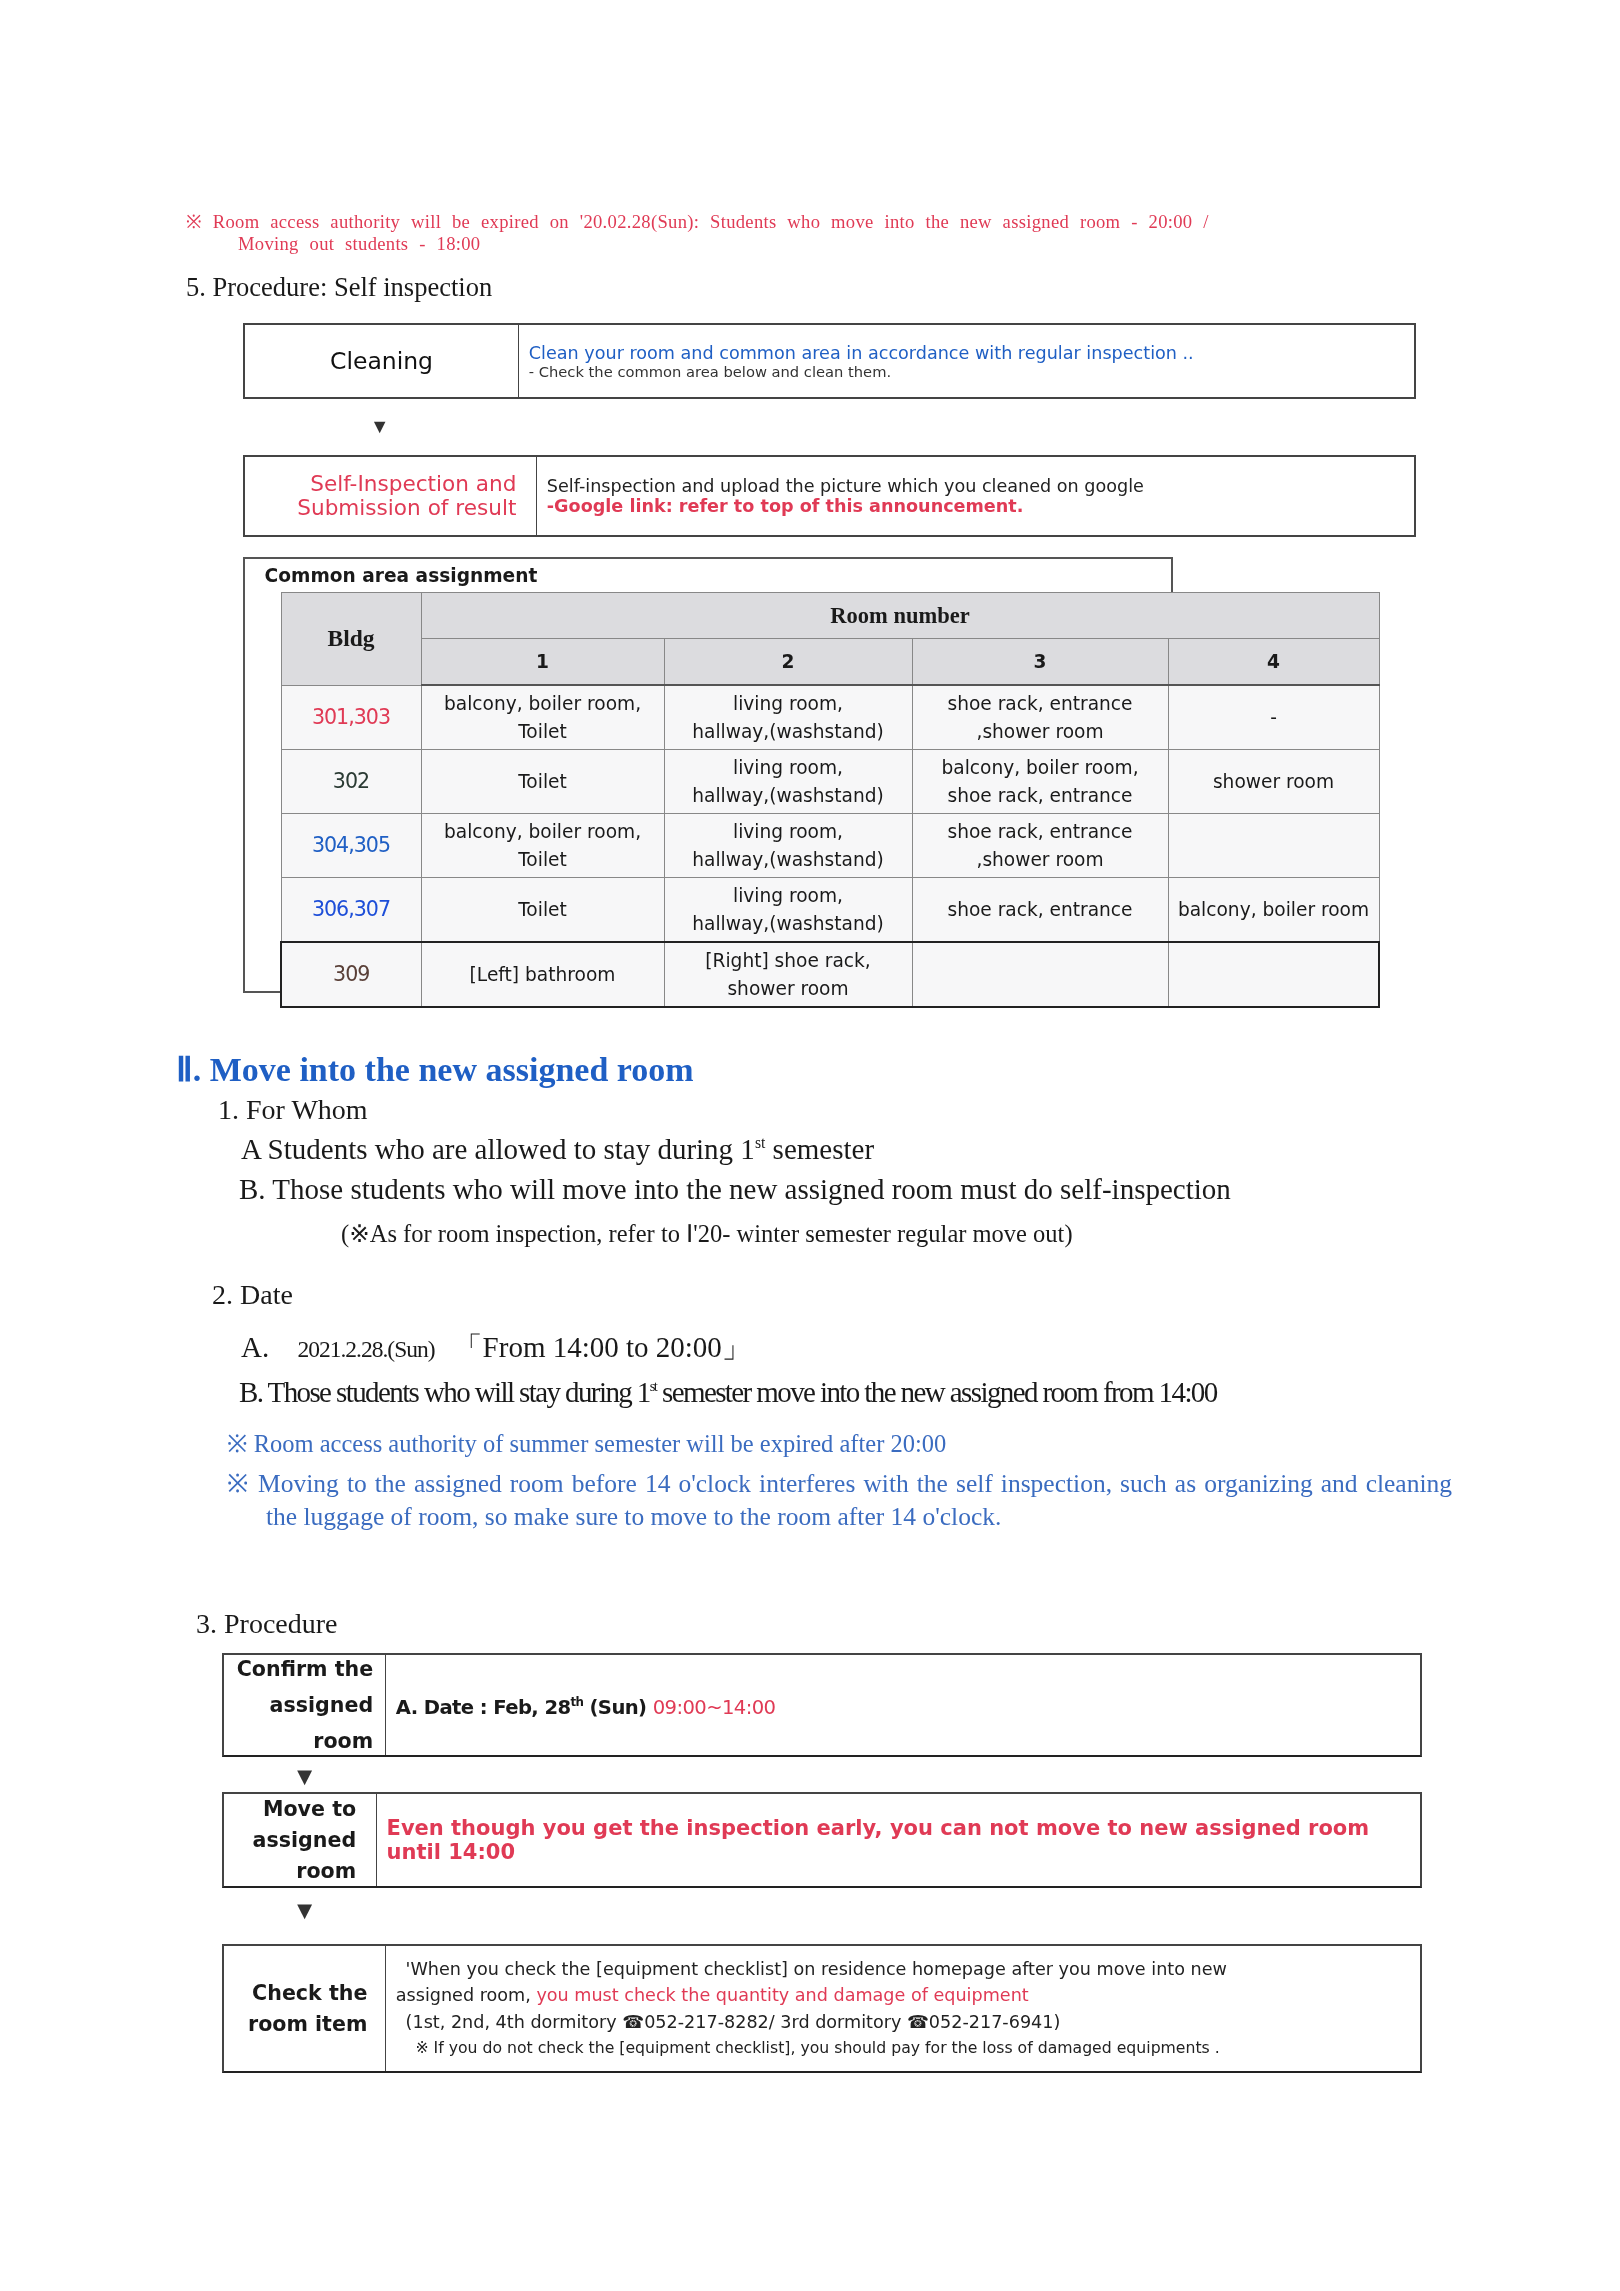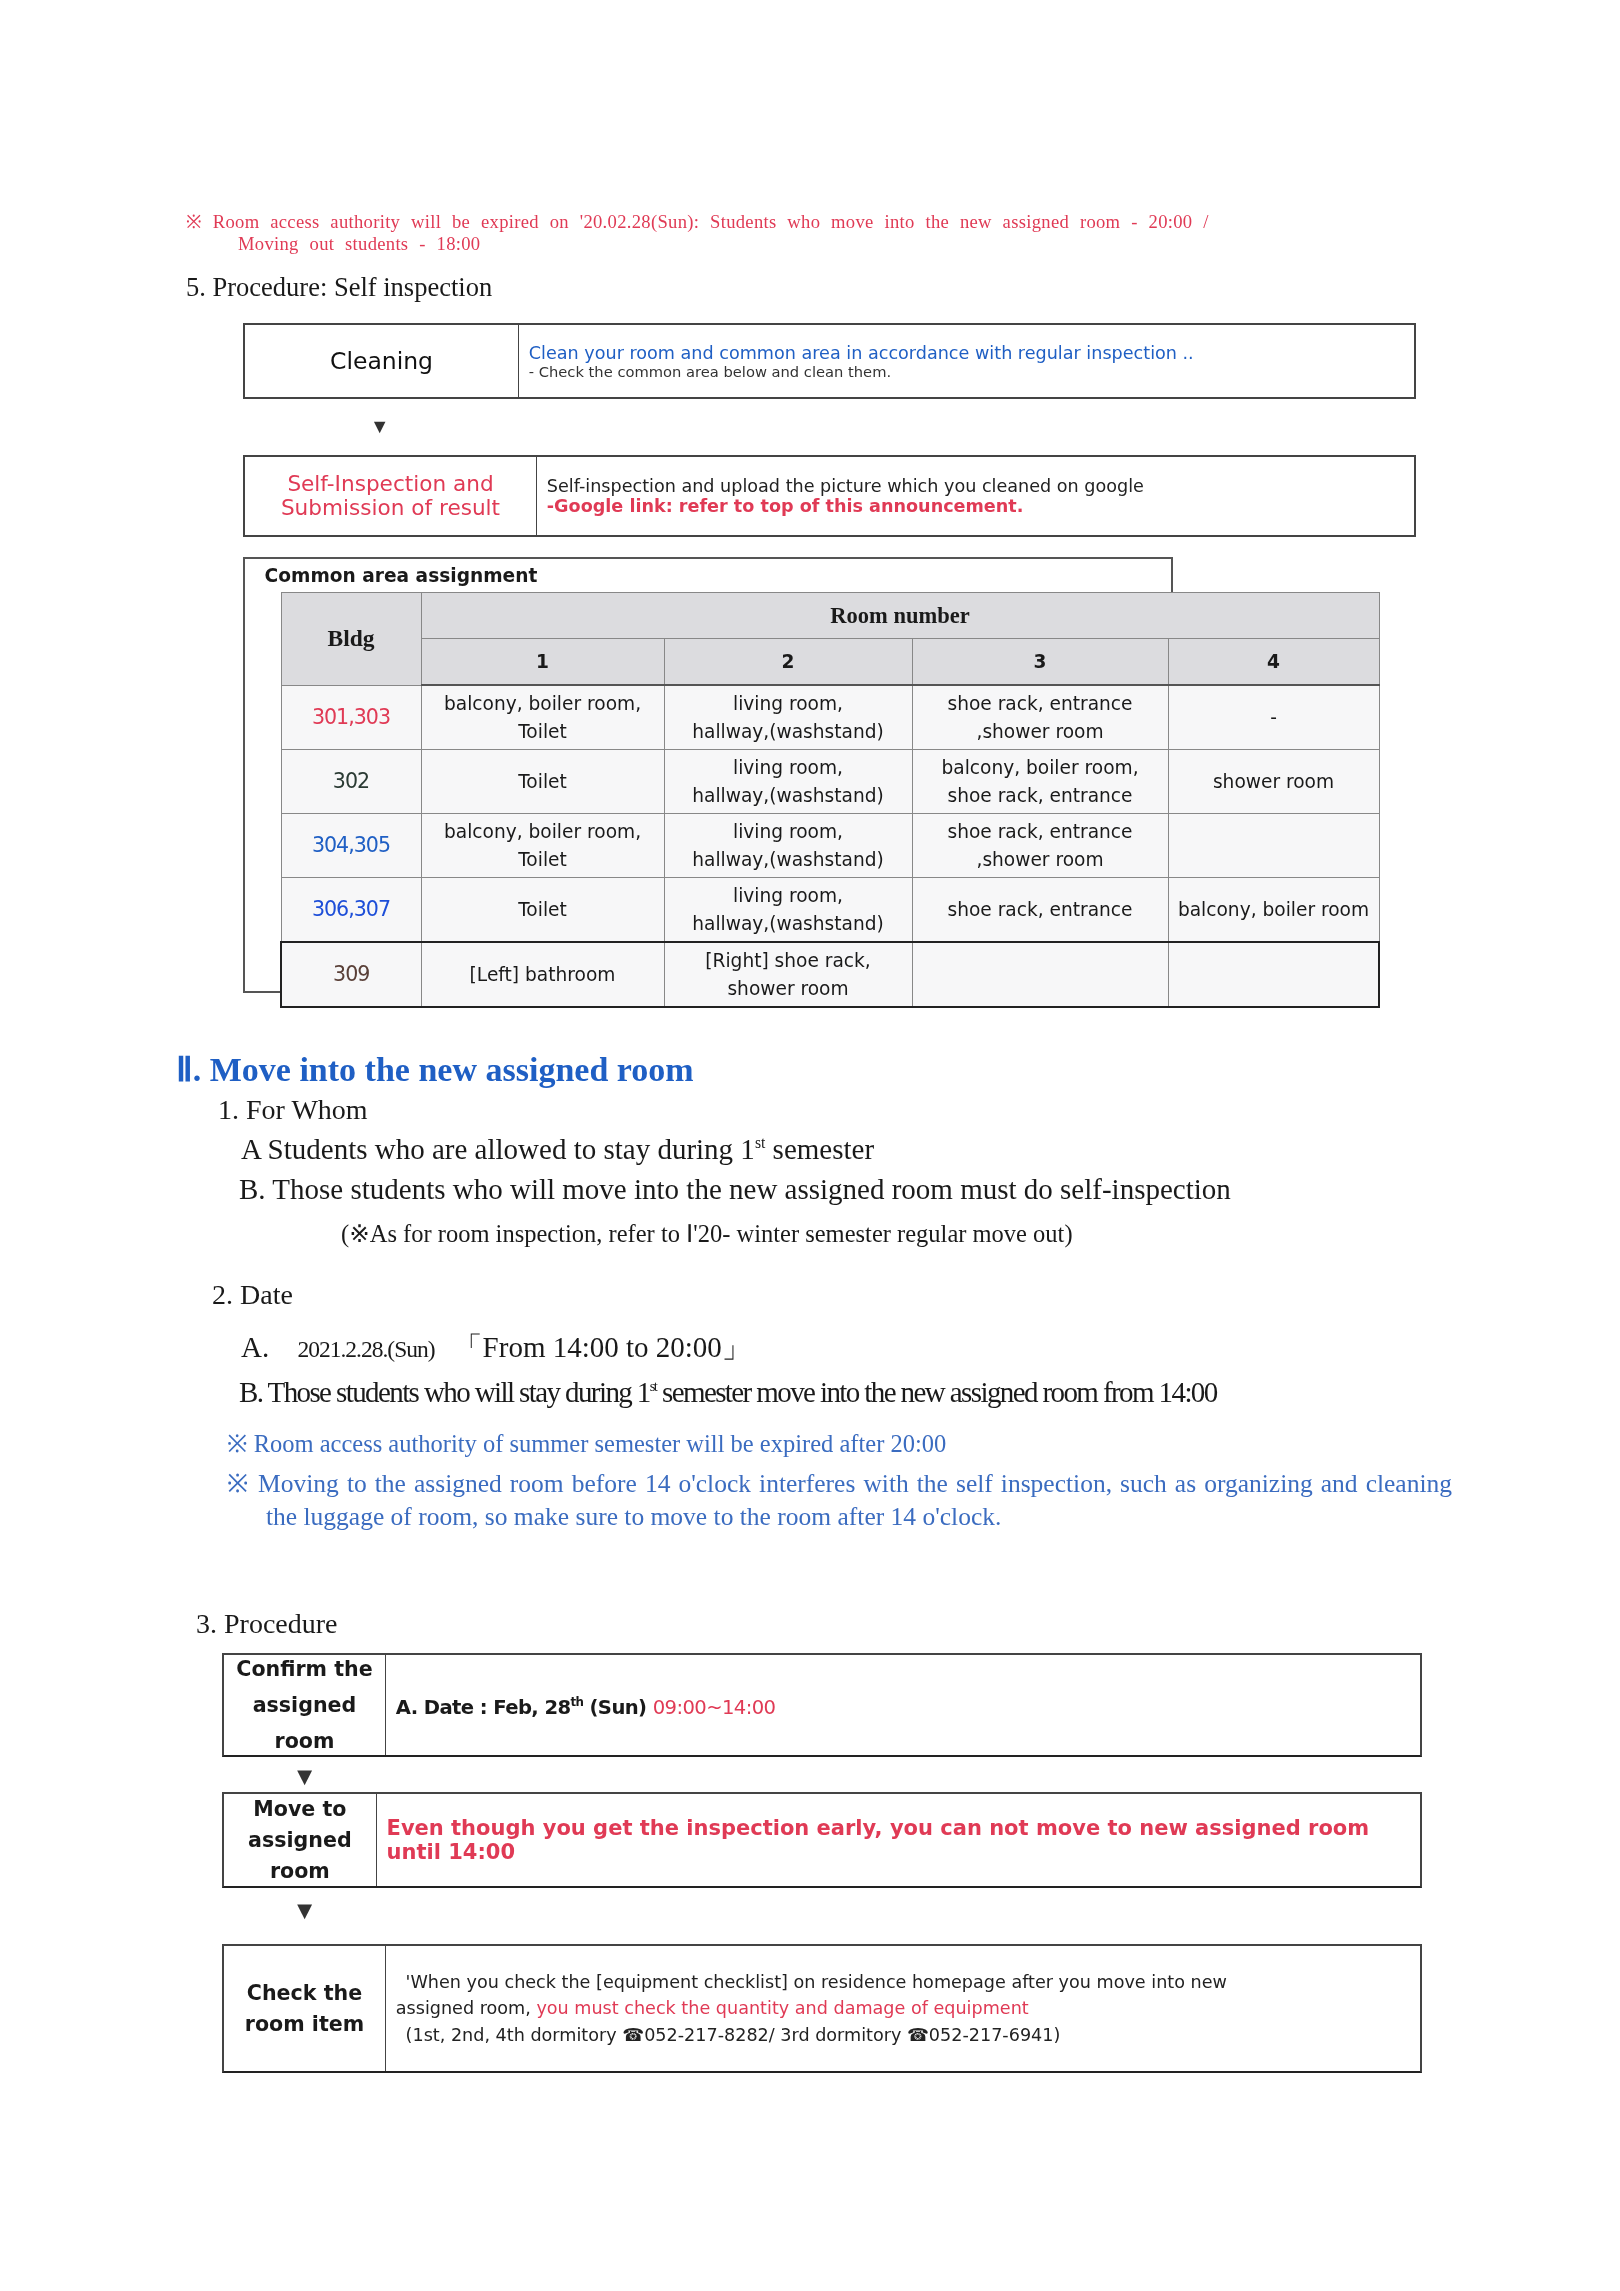--- a/index.html
+++ b/index.html
@@ -12,21 +12,21 @@
   .blue { color: #1f5fc4; }
   .lblue { color: #3b6cc0; }
 
   
   .note-top { left: 186px; top: 211px; width: 1274px; font-size: 18.6px; line-height: 21.6px; color: #e03a55; letter-spacing: 0.3px; word-spacing: 5.9px; }
   .note-top .cont { display: block; padding-left: 52px; }
   .h5 { left: 186px; top: 272px; font-size: 26.5px; }
 
   
   .stepbox { border: 2px solid #444; display: flex; box-sizing: border-box; background: #fff; }
-  .stepbox .lbl { border-right: 1.5px solid #444; display: flex; align-items: center; justify-content: center; text-align: center; font-family: "DejaVu Sans", sans-serif; font-weight: bold; box-sizing: border-box; }
+  .stepbox .lbl { border-right: 1.5px solid #444; display: flex; align-items: center; justify-content: center; text-align: right; font-family: "DejaVu Sans", sans-serif; font-weight: bold; box-sizing: border-box; }
   .stepbox .body { display: flex; flex-direction: column; justify-content: center; padding-left: 9.8px; font-family: "DejaVu Sans", sans-serif; }
   .arrow { font-size: 19.6px; color: #333; }
 
   
   .ca-wrap { left: 243px; top: 557px; width: 930px; height: 436px; border: 2px solid #555; box-sizing: border-box; }
   .ca-title { position: absolute; left: 19.6px; top: 5.9px; font-family: "DejaVu Sans", sans-serif; font-weight: bold; font-size: 18.6px; }
   table.ca { position: absolute; left: 35px; top: 33px; width: 1100px; border-collapse: collapse; font-family: "DejaVu Sans", sans-serif; font-size: 18.6px; }
   table.ca td, table.ca th { border: 1px solid #888; text-align: center; vertical-align: middle; line-height: 27.4px; }
   table.ca th { background: #dcdcdf; }
   table.ca th.bldg { font-family: "Liberation Serif", serif; font-size: 23.5px; width: 137px; }
@@ -183,15 +183,16 @@
 </div>
 
 <div class="abs arrow" style="left:292px; top:1896px; font-size:25.5px;">▼</div>
 
 <div class="abs stepbox" style="left:222px; top:1944px; width:1200px; height:129px; border-bottom:2.9px solid #222;">
   <div class="lbl" style="width:162px; font-size:20.6px; line-height:31px; padding:0 17.6px;">Check the room item</div>
   <div class="body" style="font-size:17.6px; line-height:26.5px; color:#222; padding-right:9.8px;">
     <div style="text-align:justify; text-align-last:justify; padding-left:9.8px;">'When you check the [equipment checklist] on residence homepage after you move into new</div>
     <div><span>assigned room, </span><span class="red">you must check the quantity and damage of equipment</span></div>
     <div style="padding-left:9.8px;">(1st, 2nd, 4th dormitory ☎052-217-8282/ 3rd dormitory ☎052-217-6941)</div>
+    <div style="padding-left:19.6px; font-size:15.7px;">※ If you do not check the [equipment checklist], you should pay for the loss of damaged equipments .</div>
   </div>
 </div>
 
 
 </body></html>

